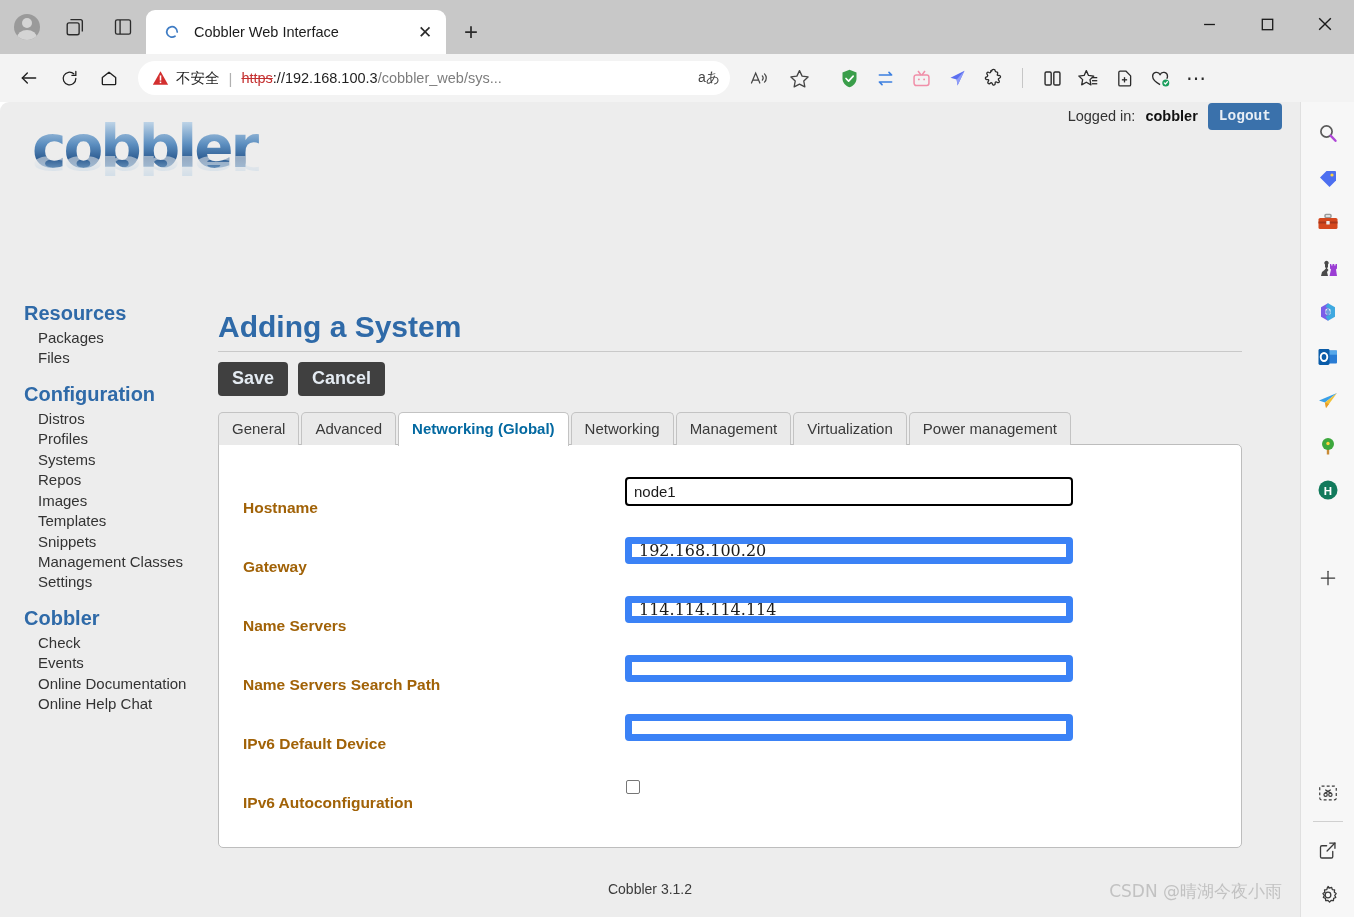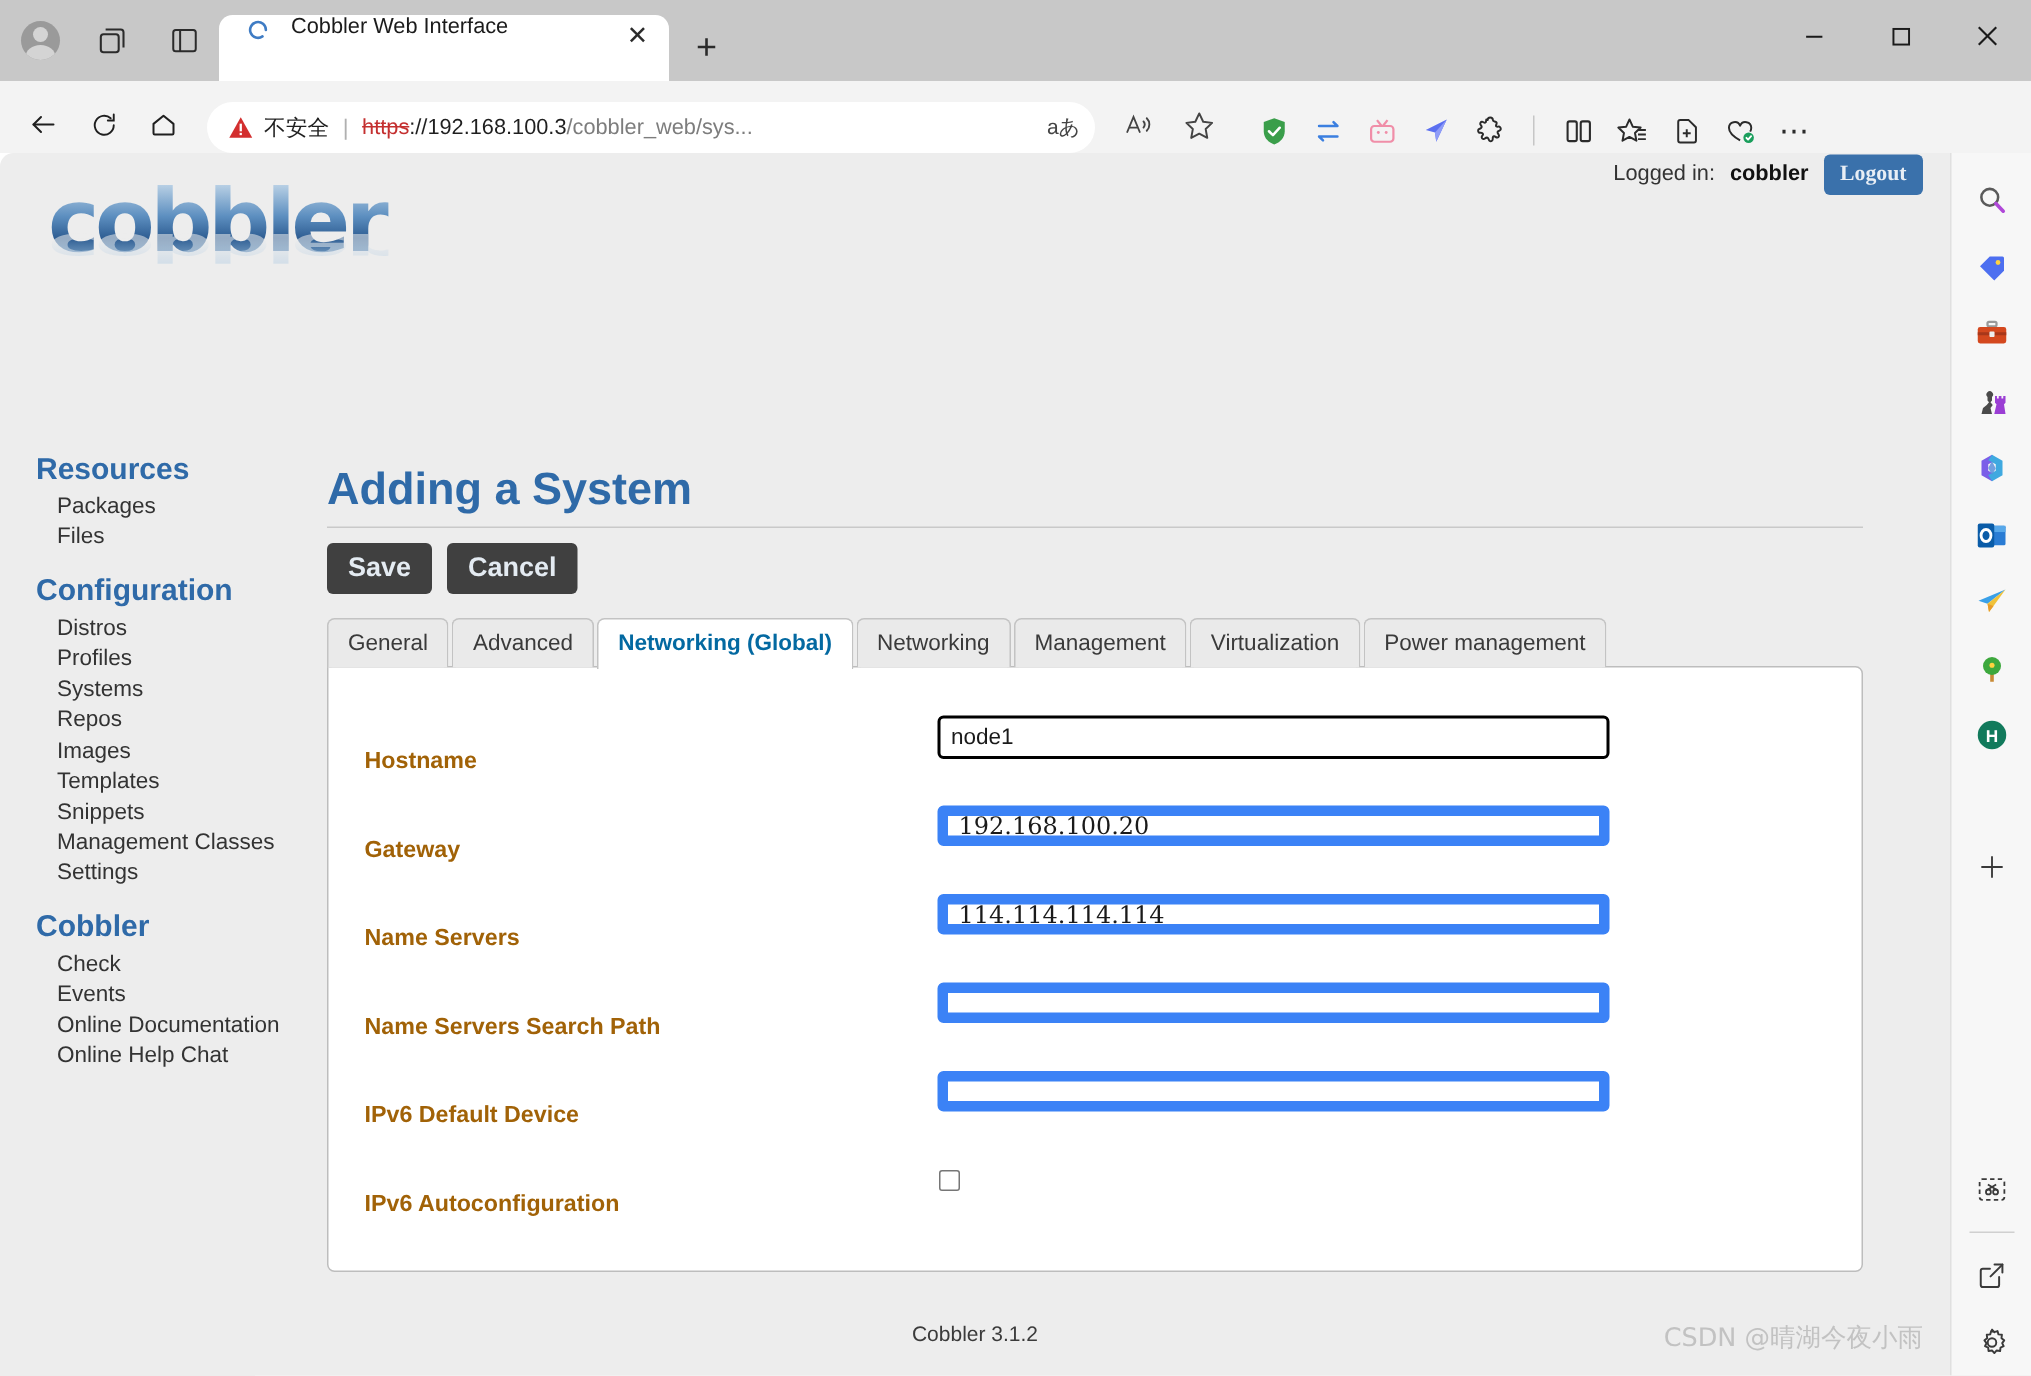--- a/index.html
+++ b/index.html
@@ -34,21 +34,21 @@
     content: ""; position: absolute; left: 8px; top: 4px;
     width: 10px; height: 10px; border-radius: 50%; background: #d4d4d4;
   }
   .avatar-circle::after {
     content: ""; position: absolute; left: 3px; top: 16px;
     width: 20px; height: 16px; border-radius: 50% 50% 0 0; background: #d4d4d4;
   }
 
   .tab {
     height: 44px; width: 300px; background: #ffffff;
-    border-radius: 9px 9px 0 0; display: flex; align-items: flex-start;
+    border-radius: 9px 9px 0 0; display: flex; align-items: center;
     padding: 0 8px 0 16px; margin-left: 4px; position: relative;
   }
   .tab-favicon {
     width: 20px; height: 20px; margin-right: 12px; flex: none;
     display: flex; align-items: center; justify-content: center;
   }
   .tab-title {
     flex: 1; font-size: 14.5px; color: #1b1b1b; white-space: nowrap;
     overflow: hidden; text-overflow: ellipsis;
   }
@@ -65,21 +65,21 @@
   .wincontrols {
     position: absolute; right: 0; top: 0; height: 54px; display: flex;
   }
   .winbtn {
     width: 58px; height: 48px; display: flex; align-items: center;
     justify-content: center; color: #1a1a1a;
   }
 
   
   .toolbar {
-    height: 48px; background: #f3f3f3; display: flex; align-items: flex-end;
+    height: 48px; background: #f3f3f3; display: flex; align-items: center;
     padding: 0 10px; gap: 2px;
   }
   .nav-btn {
     width: 38px; height: 38px; display: flex; align-items: center;
     justify-content: center; border-radius: 5px; color: #1f1f1f; flex: none;
   }
   .urlbar {
     flex: 1; height: 34px; background: #ffffff; border-radius: 17px;
     display: flex; align-items: center; padding: 0 6px 0 14px;
     margin: 0 8px; max-width: 592px;
@@ -131,21 +131,21 @@
   
   .loginbar {
     position: absolute; right: 18px; top: 1px;
     display: flex; align-items: center; gap: 10px;
     font-size: 14.5px; color: #333;
   }
   .loginbar b { color: #111; }
   .btn-blue {
     background: #3a71ab; color: #e8eef5; border: none;
     border-radius: 4px; padding: 5px 11px; font-size: 14.5px;
-    font-weight: bold; font-family: Liberation Serif, serif;
+    font-weight: bold; font-family: Liberation Mono, monospace;
     line-height: 1.15;
   }
 
   
   .logo-wrap { position: absolute; left: 32px; top: 16px; width: 230px; height: 80px; }
   .logo-text {
     font-family: "DejaVu Sans", sans-serif;
     font-size: 58px; font-weight: bold; letter-spacing: -3px;
     color: transparent;
     background: linear-gradient(180deg, #cfe0ee 0%, #5d8fc0 45%, #2f5e93 70%, #8fb4d4 100%);

